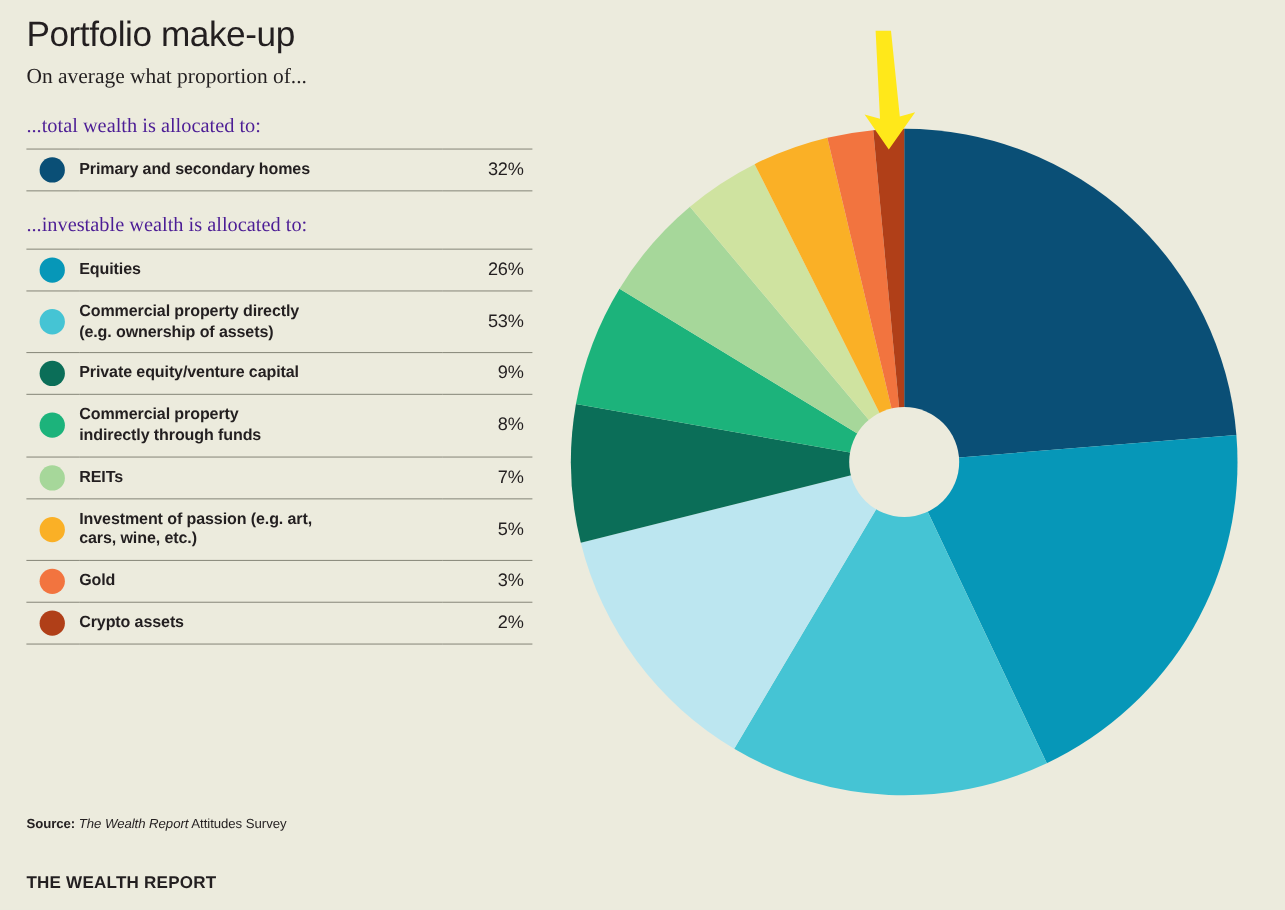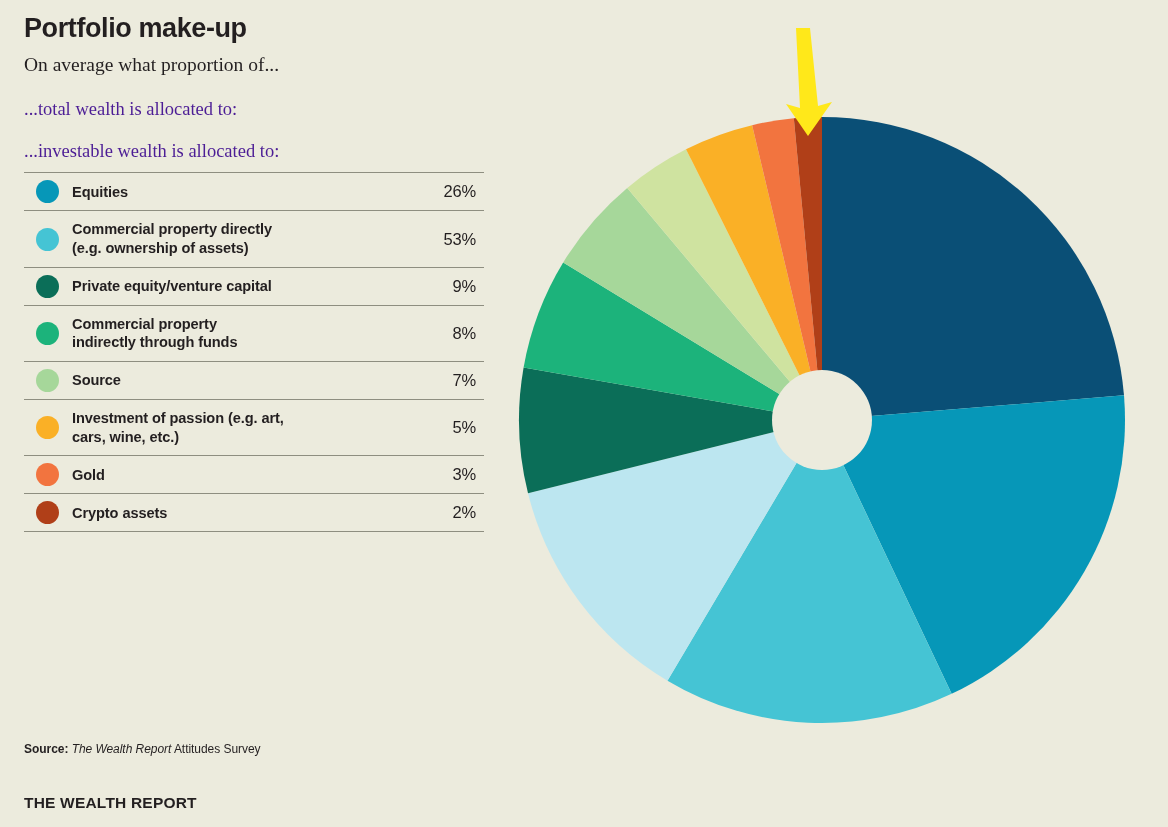--- a/index.html
+++ b/index.html
@@ -25,22 +25,22 @@
 
   
   .left-col {
     position: absolute;
     left: 24px;
     top: 0;
     width: 460px;
   }
   .chart-title {
     font-family: "Liberation Sans", sans-serif;
-    font-weight: bold;
-    font-size: 27px;
+    font-weight: normal;
+    font-size: 32px;
     letter-spacing: -0.4px;
     color: #231f20;
     margin: 0;
     padding-top: 14px;
     line-height: 1.1;
   }
   .chart-subtitle {
     font-family: "Liberation Serif", serif;
     font-size: 19.5px;
     color: #231f20;
@@ -135,20 +135,31 @@
 <div id="page">
 
   <div class="left-col">
 
     <h1 class="chart-title">Portfolio make-up</h1>
 
     <p class="chart-subtitle">On average what proportion of...</p>
 
     <p class="section-head sec1-head">...total wealth is allocated to:</p>
 
+    <table class="legend-table">
+      <tbody id="legend-total-body">
+          <tr class="legend-row">
+            <td class="cell-swatch">
+              <span class="swatch" style="background: rgb(10, 79, 118);"></span>
+            </td>
+            <td class="cell-label">Primary and secondary homes</td>
+            <td class="cell-value">32%</td>
+          </tr>
+        </tbody>
+    </table>
 
     <p class="section-head sec2-head">...investable wealth is allocated to:</p>
 
     <table class="legend-table second">
       <tbody id="legend-investable-body">
           <tr class="legend-row">
             <td class="cell-swatch">
               <span class="swatch" style="background: rgb(6, 151, 184);"></span>
             </td>
             <td class="cell-label">Equities</td>
@@ -172,21 +183,21 @@
             <td class="cell-swatch">
               <span class="swatch" style="background: rgb(28, 179, 123);"></span>
             </td>
             <td class="cell-label">Commercial property<br>indirectly through funds</td>
             <td class="cell-value">8%</td>
           </tr>
           <tr class="legend-row">
             <td class="cell-swatch">
               <span class="swatch" style="background: rgb(166, 215, 154);"></span>
             </td>
-            <td class="cell-label">Source</td>
+            <td class="cell-label">REITs</td>
             <td class="cell-value">7%</td>
           </tr>
           <tr class="legend-row">
             <td class="cell-swatch">
               <span class="swatch" style="background: rgb(250, 176, 38);"></span>
             </td>
             <td class="cell-label">Investment of passion (e.g. art,<br>cars, wine, etc.)</td>
             <td class="cell-value">5%</td>
           </tr>
           <tr class="legend-row">

